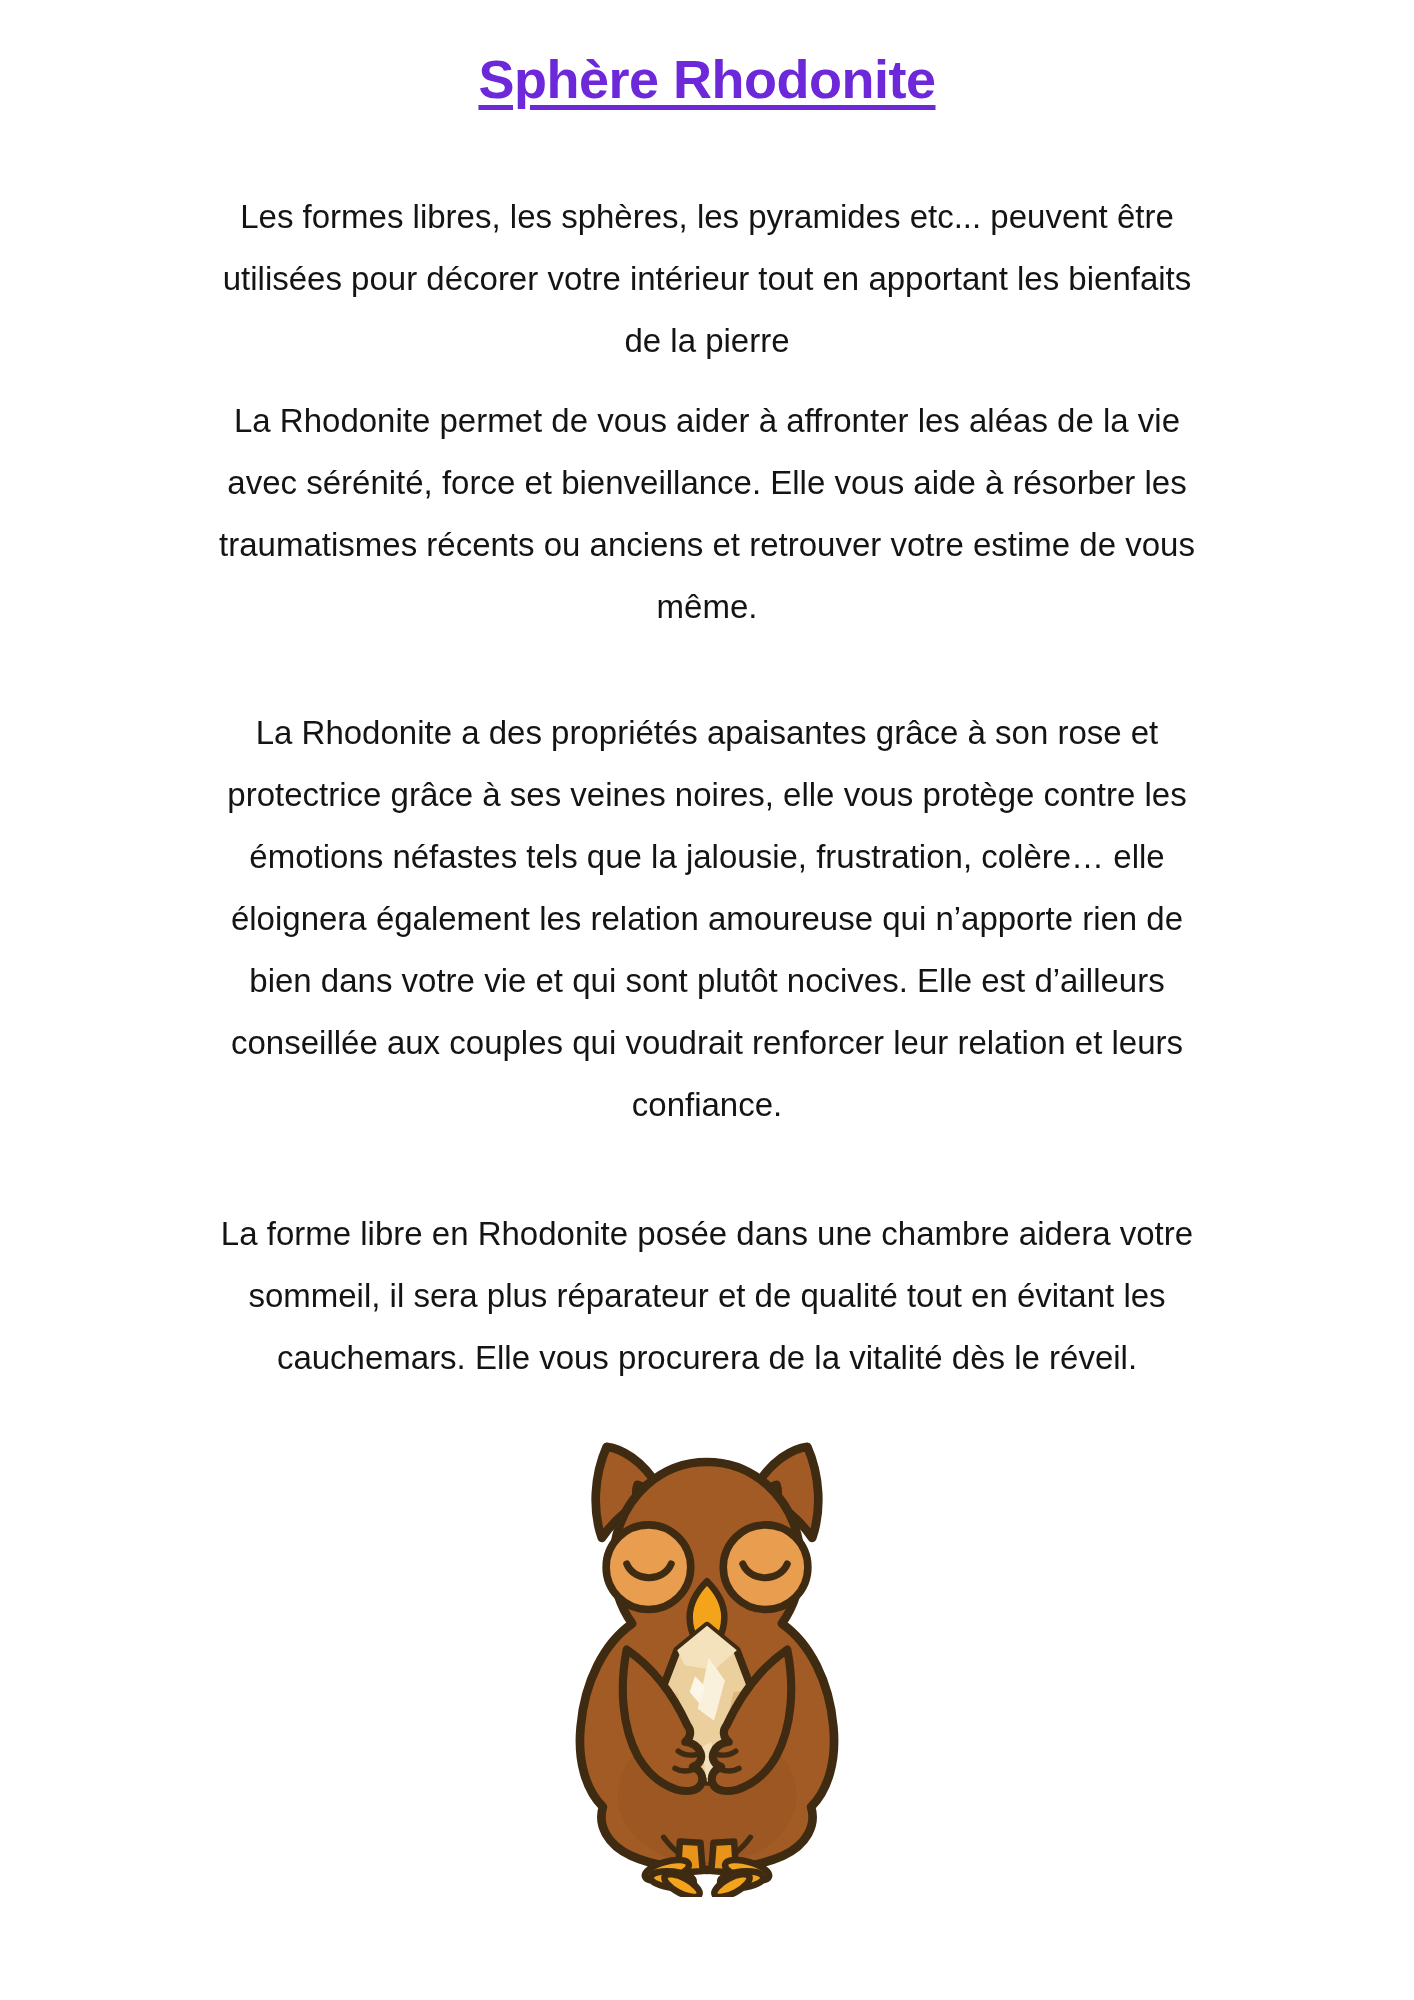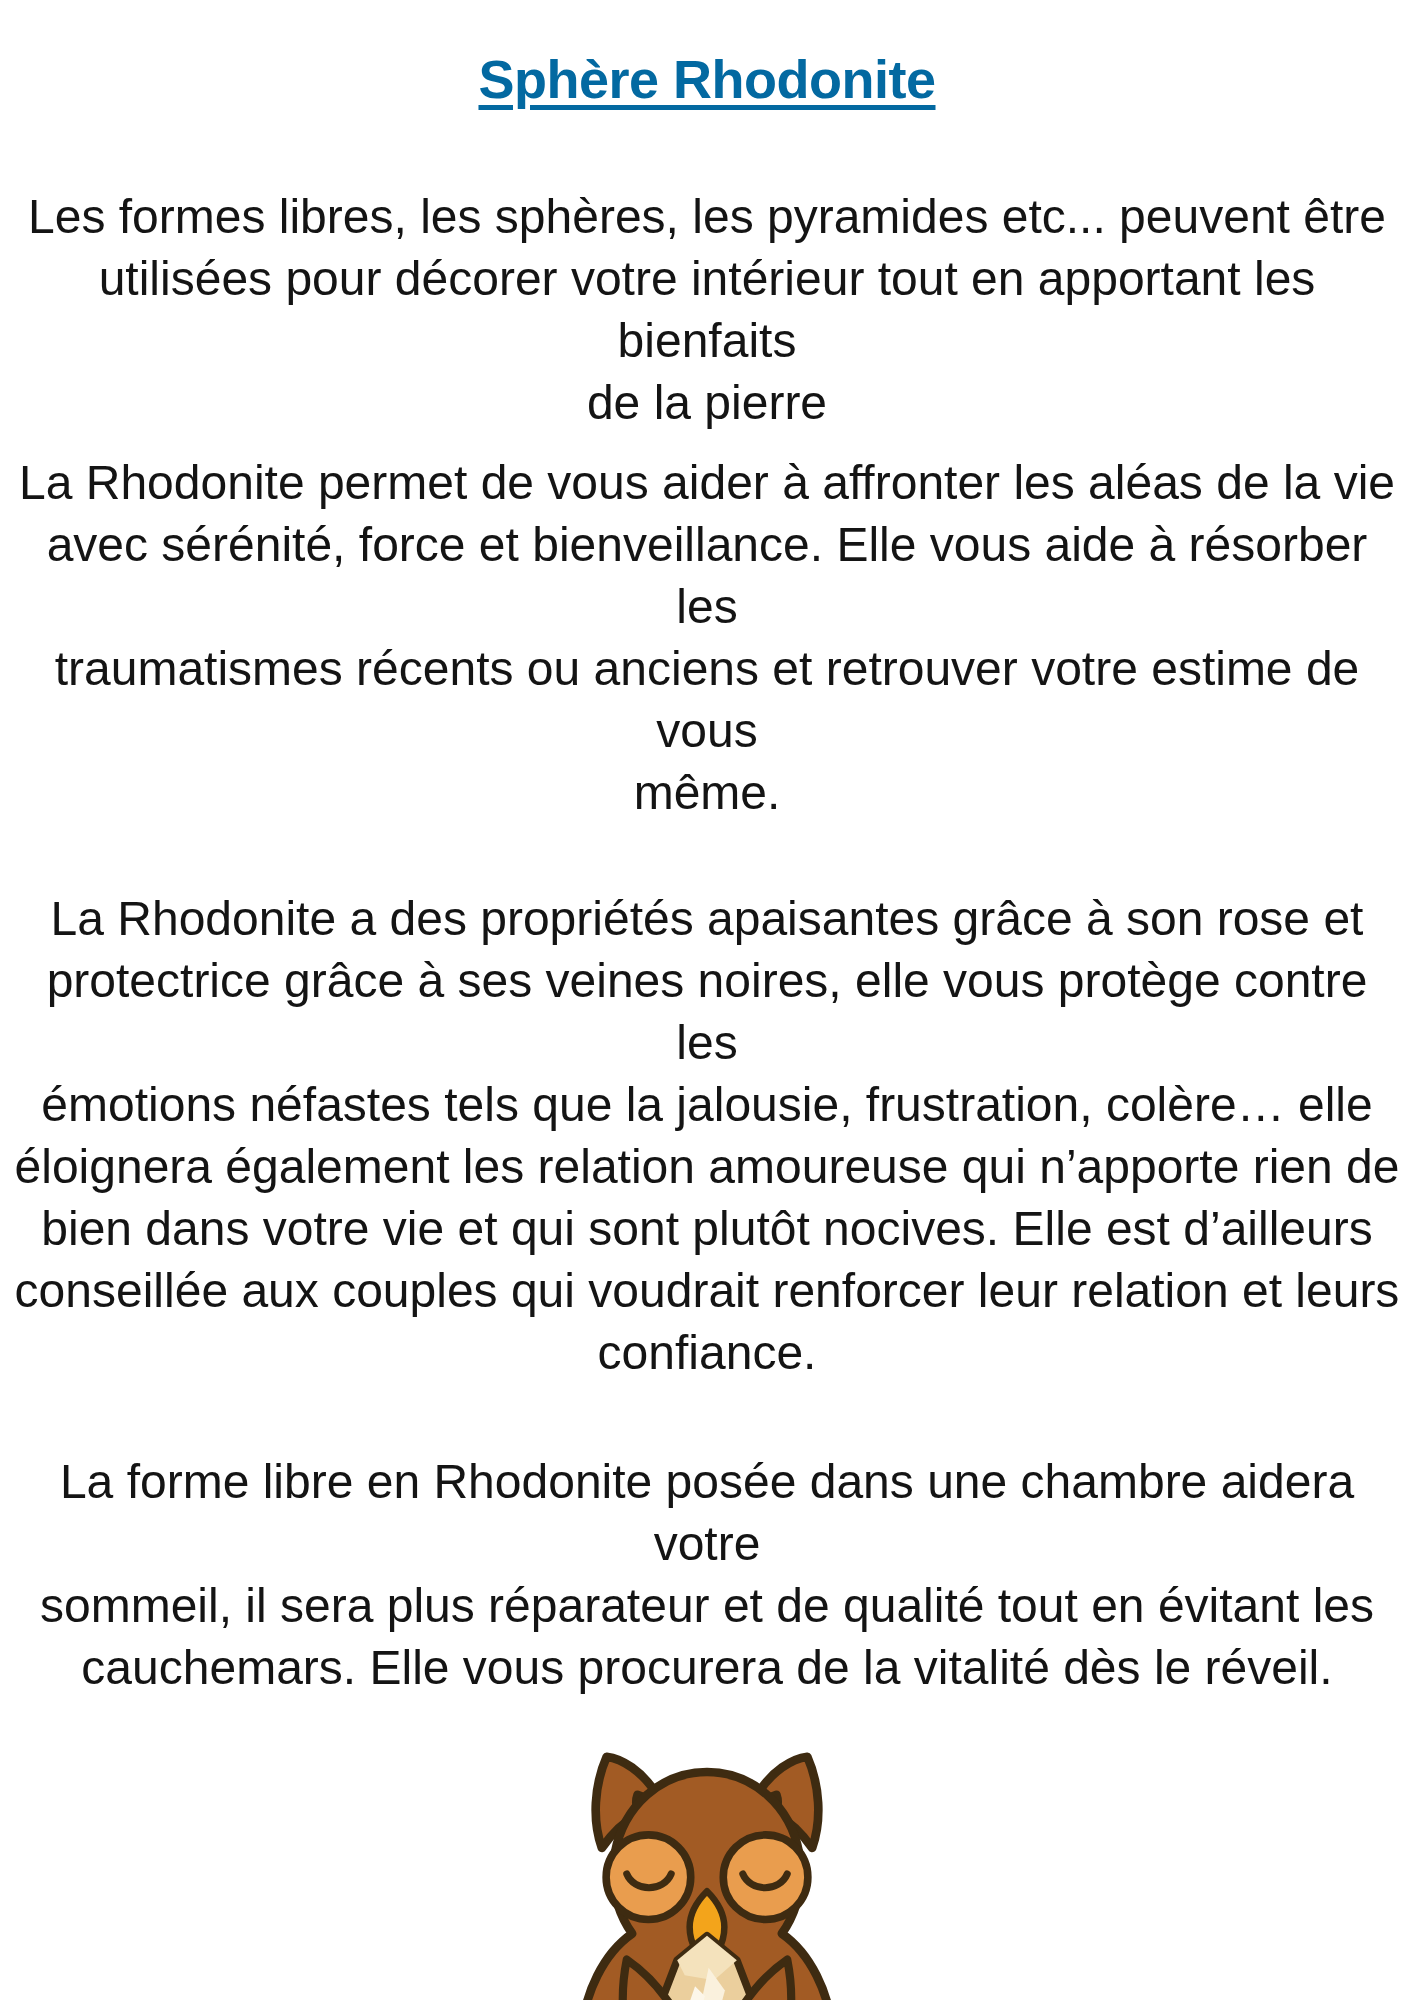--- a/index.html
+++ b/index.html
@@ -6,28 +6,28 @@
   body {
     width: 1414px; height: 2000px;
     background: #ffffff;
     color: #121212;
     font-family: "Liberation Sans", sans-serif;
     overflow: hidden;
   }
   .page { padding-top: 46px; text-align: center; }
   .title {
     font-size: 54px; line-height: 66px; font-weight: 700;
-    margin: 0 0 74px 0; color: #0369a1;
+    margin: 0 0 74px 0; color: #6d28d9;
     text-decoration: underline;
     text-decoration-thickness: 5px;
     text-underline-offset: 7px;
     letter-spacing: -0.5px;
   }
   .para {
-    font-size: 48px; line-height: 62px;
+    font-size: 33px; line-height: 62px;
     width: 1394px; margin: 0 auto;
     white-space: pre-line;
     color: #141414;
   }
   .p1 { margin-bottom: 18px; }
   .p2 { margin-bottom: 67px; }
   .p3 { margin-bottom: 64px; }
   .p4 { margin-bottom: 48px; }
   .owl-wrap { display: flex; justify-content: center; }
   svg.owl { width: 282px; height: 460px; }

